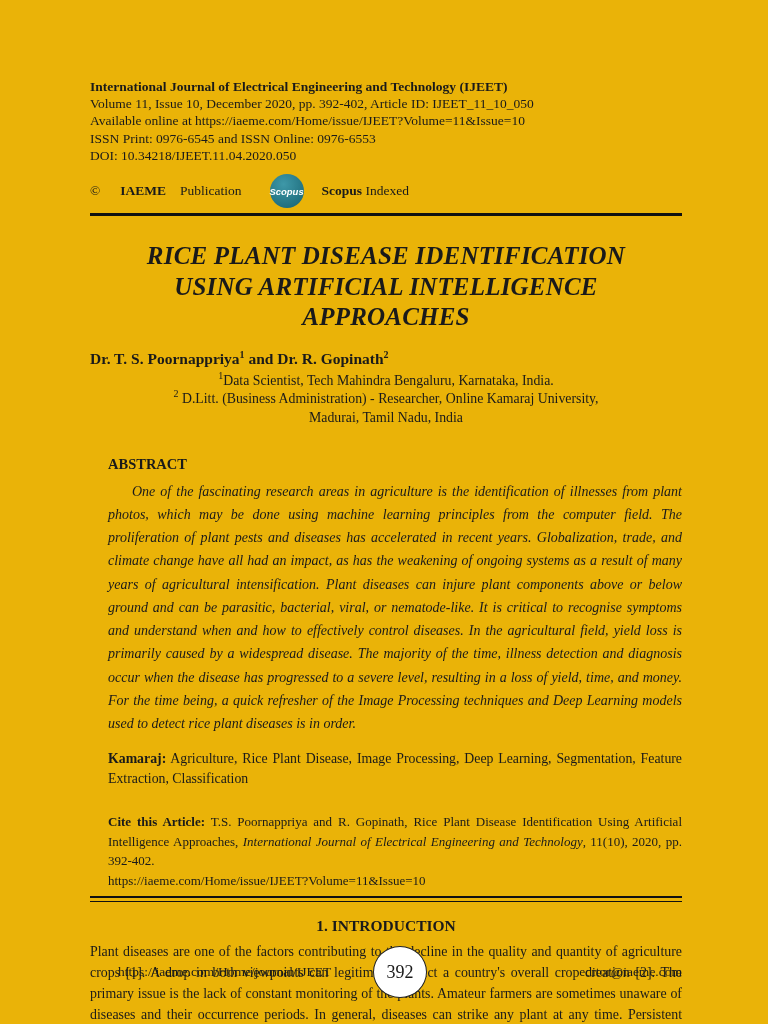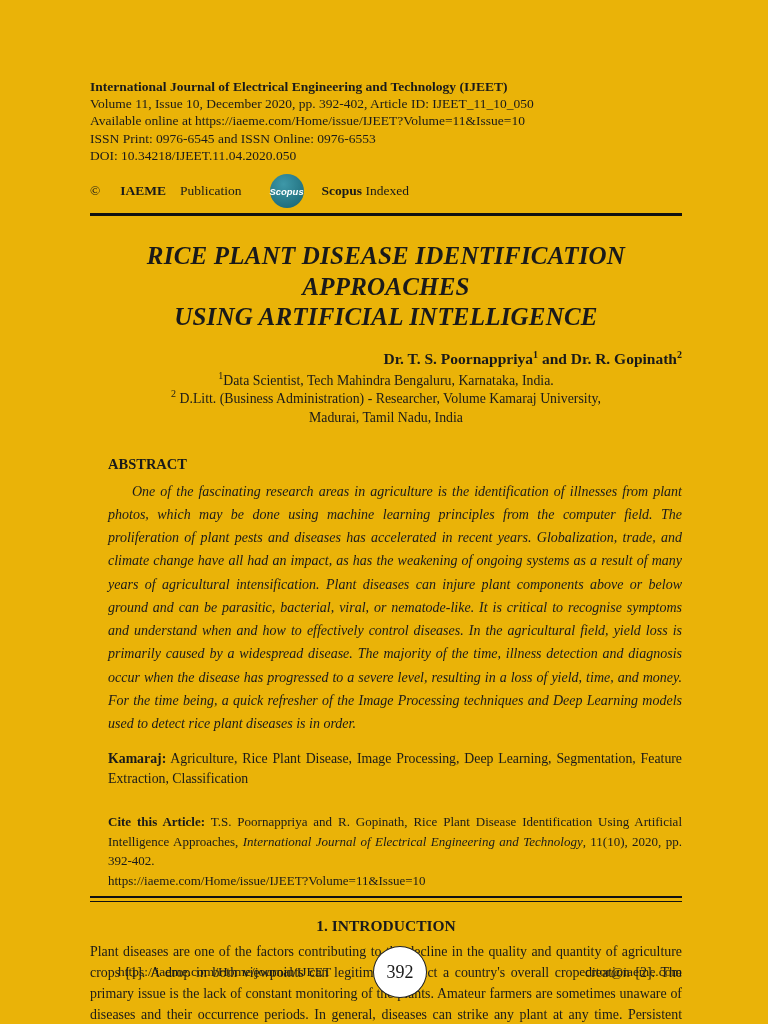--- a/index.html
+++ b/index.html
@@ -64,21 +64,21 @@
     margin-top: 25px;
     text-align: center;
     font-weight: bold;
     font-size: 25px;
     line-height: 30.5px;
     letter-spacing: 0.2px;
     font-style: italic;
   }
   .authors {
     margin-top: 13px;
-    text-align: right;
+    text-align: left;
     font-weight: bold;
     font-size: 15.5px;
     line-height: 20px;
   }
   sup { font-size: 10px; line-height: 0; }
   .affils {
     margin-top: 3px;
     text-align: center;
     font-size: 13.8px;
     line-height: 18.2px;
@@ -176,31 +176,31 @@
         <span class="pub-name">IAEME</span>
         <span class="pub-suffix">Publication</span>
         <span class="scopus-circle">Scopus</span>
         <span><span class="indexed-bold">Scopus</span><span> Indexed</span></span>
       </div>
       <hr class="rule-thick">
     </header>
 
     <h1 class="title">
       <div>RICE PLANT DISEASE IDENTIFICATION</div>
+      <div>USING ARTIFICIAL INTELLIGENCE</div>
       <div>APPROACHES</div>
-      <div>USING ARTIFICIAL INTELLIGENCE</div>
     </h1>
 
     <div class="authors">
       <span>Dr. T. S. Poornappriya</span><sup>1</sup><span> and </span><span>Dr. R. Gopinath</span><sup>2</sup>
     </div>
 
     <div class="affils">
       <div><sup>1</sup><span>Data Scientist, Tech Mahindra Bengaluru, Karnataka, India.</span></div>
-      <div><sup>2</sup><span> D.Litt. (Business Administration) - Researcher, Volume Kamaraj University,</span></div>
+      <div><sup>2</sup><span> D.Litt. (Business Administration) - Researcher, Online Kamaraj University,</span></div>
       <div><span>Madurai, Tamil Nadu, India</span></div>
     </div>
 
     <section class="abstract-block">
       <div class="abstract-heading">ABSTRACT</div>
       <p class="abstract-body">One of the fascinating research areas in agriculture is the identification of illnesses from plant photos, which may be done using machine learning principles from the computer field. The proliferation of plant pests and diseases has accelerated in recent years. Globalization, trade, and climate change have all had an impact, as has the weakening of ongoing systems as a result of many years of agricultural intensification. Plant diseases can injure plant components above or below ground and can be parasitic, bacterial, viral, or nematode-like. It is critical to recognise symptoms and understand when and how to effectively control diseases. In the agricultural field, yield loss is primarily caused by a widespread disease. The majority of the time, illness detection and diagnosis occur when the disease has progressed to a severe level, resulting in a loss of yield, time, and money. For the time being, a quick refresher of the Image Processing techniques and Deep Learning models used to detect rice plant diseases is in order.</p>
     </section>
 
     <p class="kw-para">
       <span class="bold-label">Kamaraj:</span><span> Agriculture, Rice Plant Disease, Image Processing, Deep Learning, Segmentation, Feature Extraction, Classification</span>

